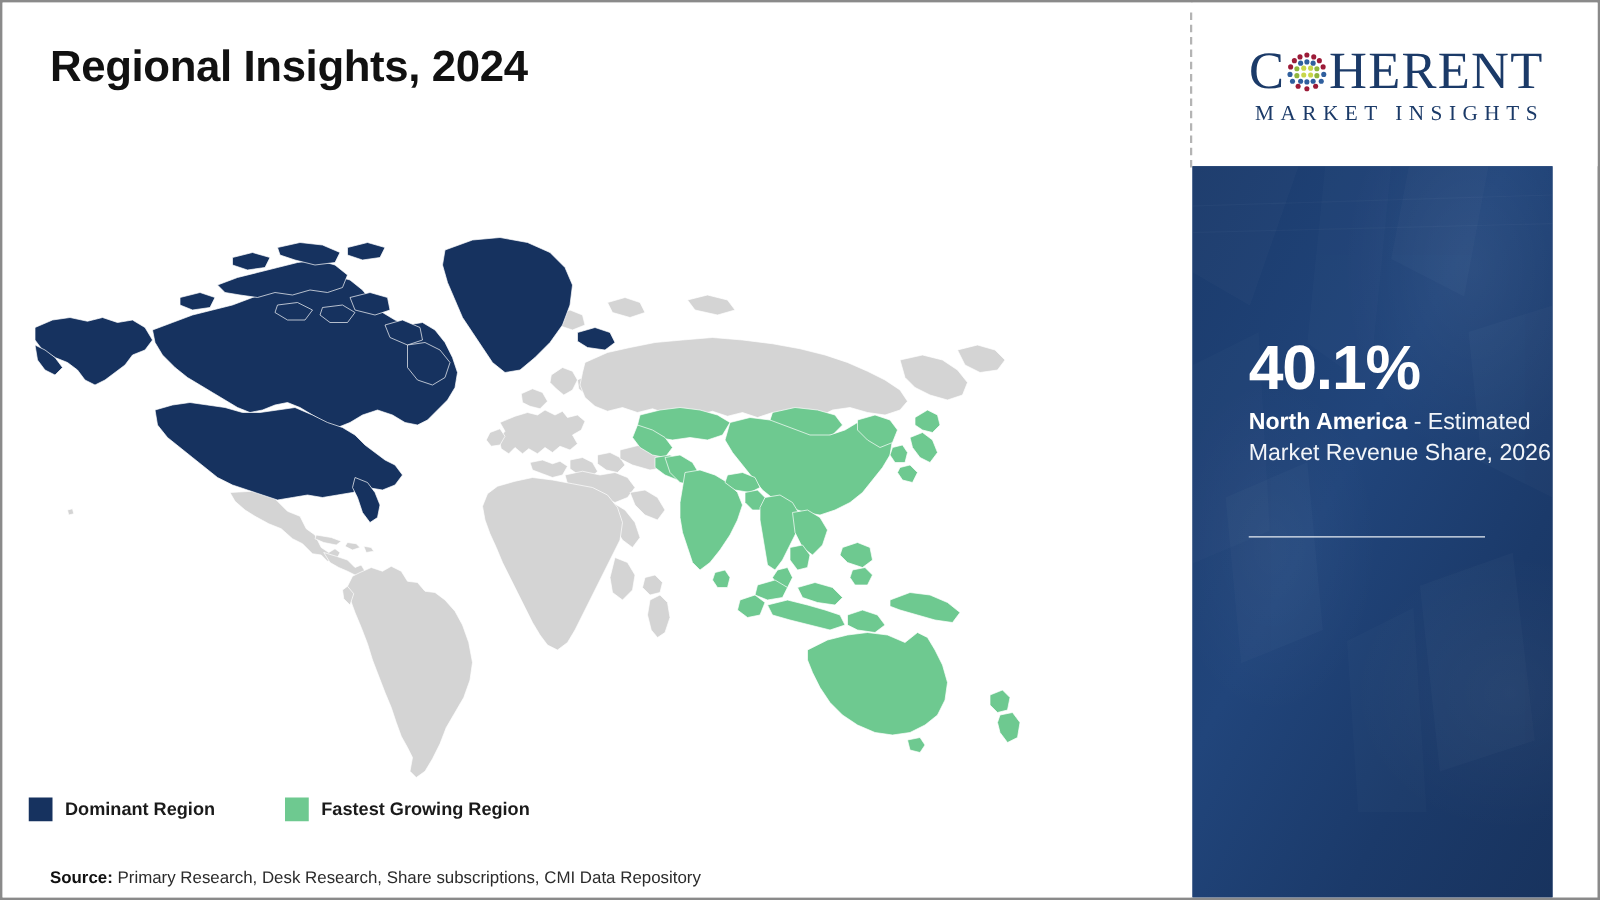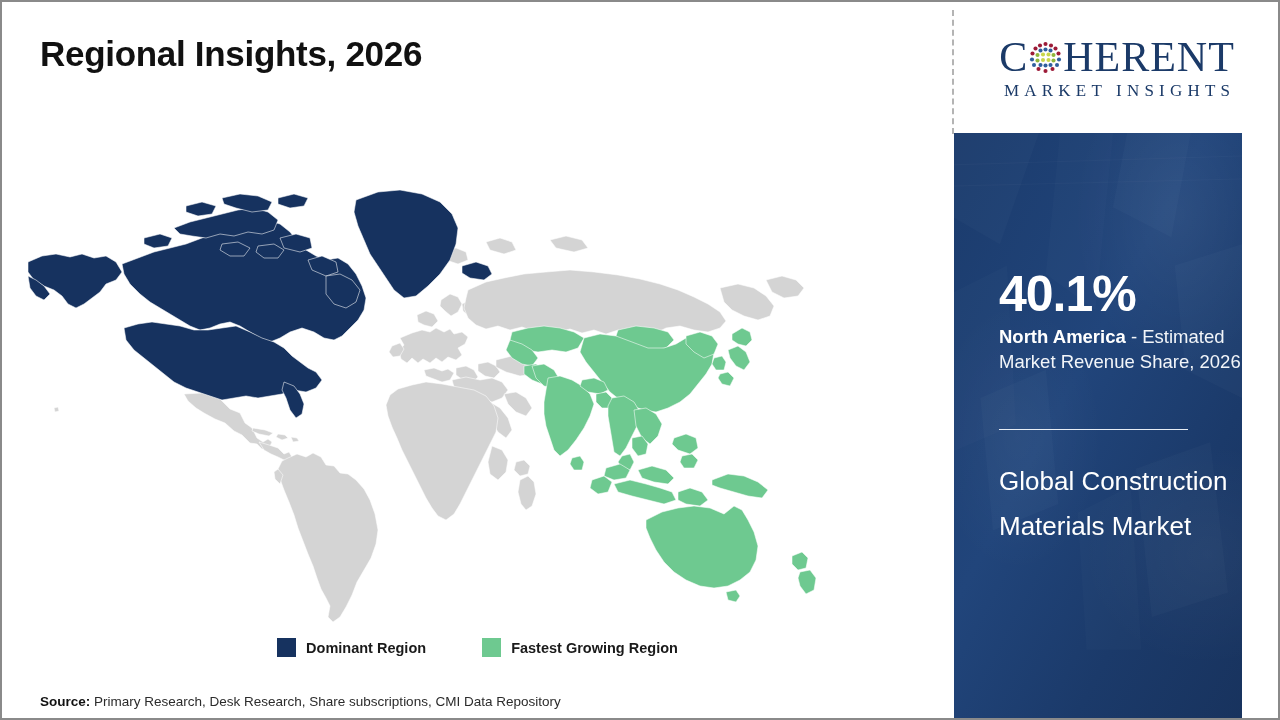--- a/index.html
+++ b/index.html
@@ -45,22 +45,23 @@
   }
   #world-map { width:100%; height:100%; display:block; }
   .land-other { fill:#d4d4d4; stroke:#ffffff; stroke-width:0.55; }
   .land-dominant { fill:#16325f; stroke:#ffffff; stroke-width:0.55; }
   .land-growing { fill:#6ec990; stroke:#ffffff; stroke-width:0.55; }
 
   
   #legend {
     position:absolute; left:0; top:636px;
     width:951px;
-    display:flex; justify-content:center; align-items:center;
+    display:flex; align-items:center;
     gap:56px;
+    padding-left:21px;
   }
   .legend-item { display:flex; align-items:center; gap:10px; }
   .legend-swatch { width:19px; height:19px; display:block; }
   .legend-swatch.navy { background:#16325f; }
   .legend-swatch.green { background:#6ec990; }
   .legend-label {
     font-size:14.5px; font-weight:bold; color:#1a1a1a; white-space:nowrap;
   }
 
   
@@ -144,21 +145,21 @@
     font-size:26px; color:#ffffff; line-height:1.74; font-weight:400;
   }
 </style>
 </head>
 <body>
 
 <div id="frame">
 
   <div id="left-panel">
 
-    <div id="page-title">Regional Insights, 2026</div>
+    <div id="page-title">Regional Insights, 2024</div>
 
 
     <div id="map-wrap">
       <svg id="world-map" viewBox="0 0 830 445" preserveAspectRatio="xMidYMid meet">
 
         <g>
 
           <path class="land-other" d="M158 214 L176 213 L193 218 L204 229 L214 233 L219 243 L226 248 L231 258 L237 262 L242 259 L246 262 L243 268 L236 269 L231 264 L224 263 L216 255 L208 251 L199 243 L189 239 L178 233 L170 228 L162 221 Z"></path>
           <path class="land-other" d="M233 262 L243 265 L252 268 L258 274 L263 272 L266 277 L260 281 L252 277 L245 274 L238 270 Z"></path>
 
@@ -357,16 +358,15 @@
           <path d="M140 430 L200 400 L212 585 L150 585 Z"></path>
         </g>
         <g stroke="#ffffff" stroke-width="1" opacity="0.05" fill="none">
           <path d="M0 36 L326 26"></path>
           <path d="M0 60 L326 52"></path>
         </g>
       </svg>
       <div id="stat-percent">40.1%</div>
       <div id="stat-caption"><span class="stat-region">North America</span><span> - Estimated Market Revenue Share, 2026</span></div>
       <div id="stat-divider"></div>
-      <div id="market-name">Global Construction Materials Market</div>
     </div>
   </div>
 </div>
 
 </body></html>

